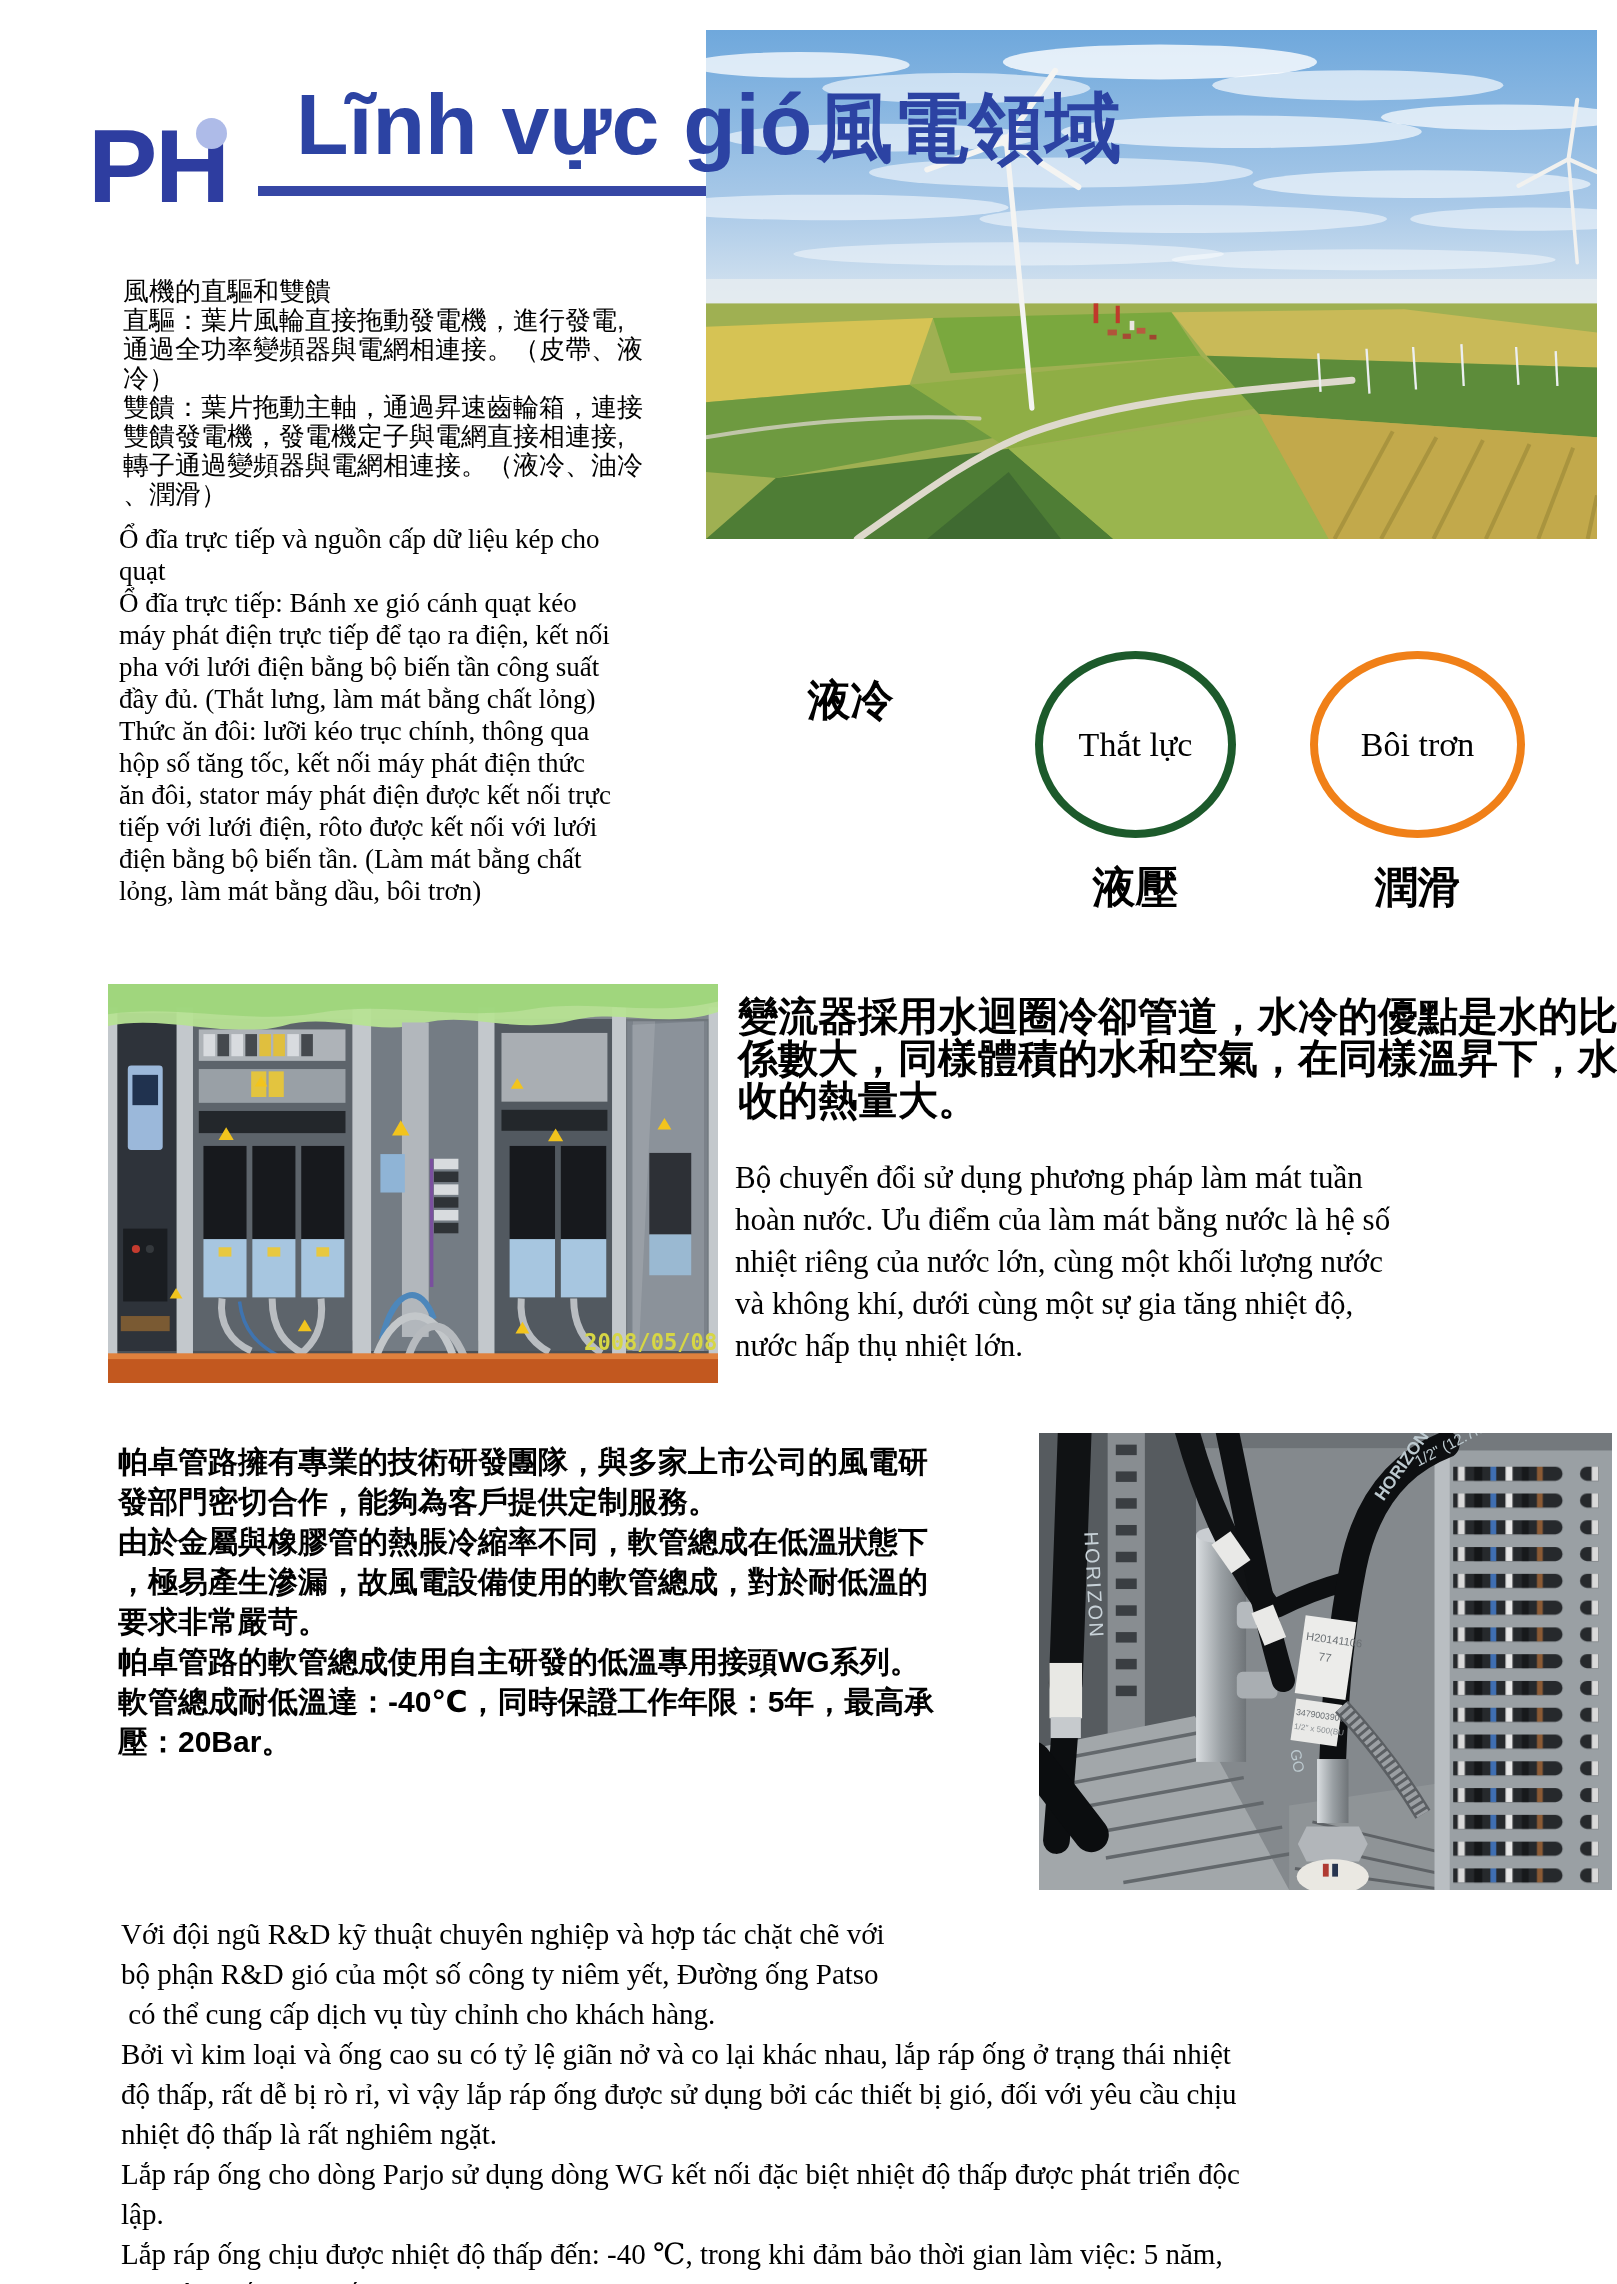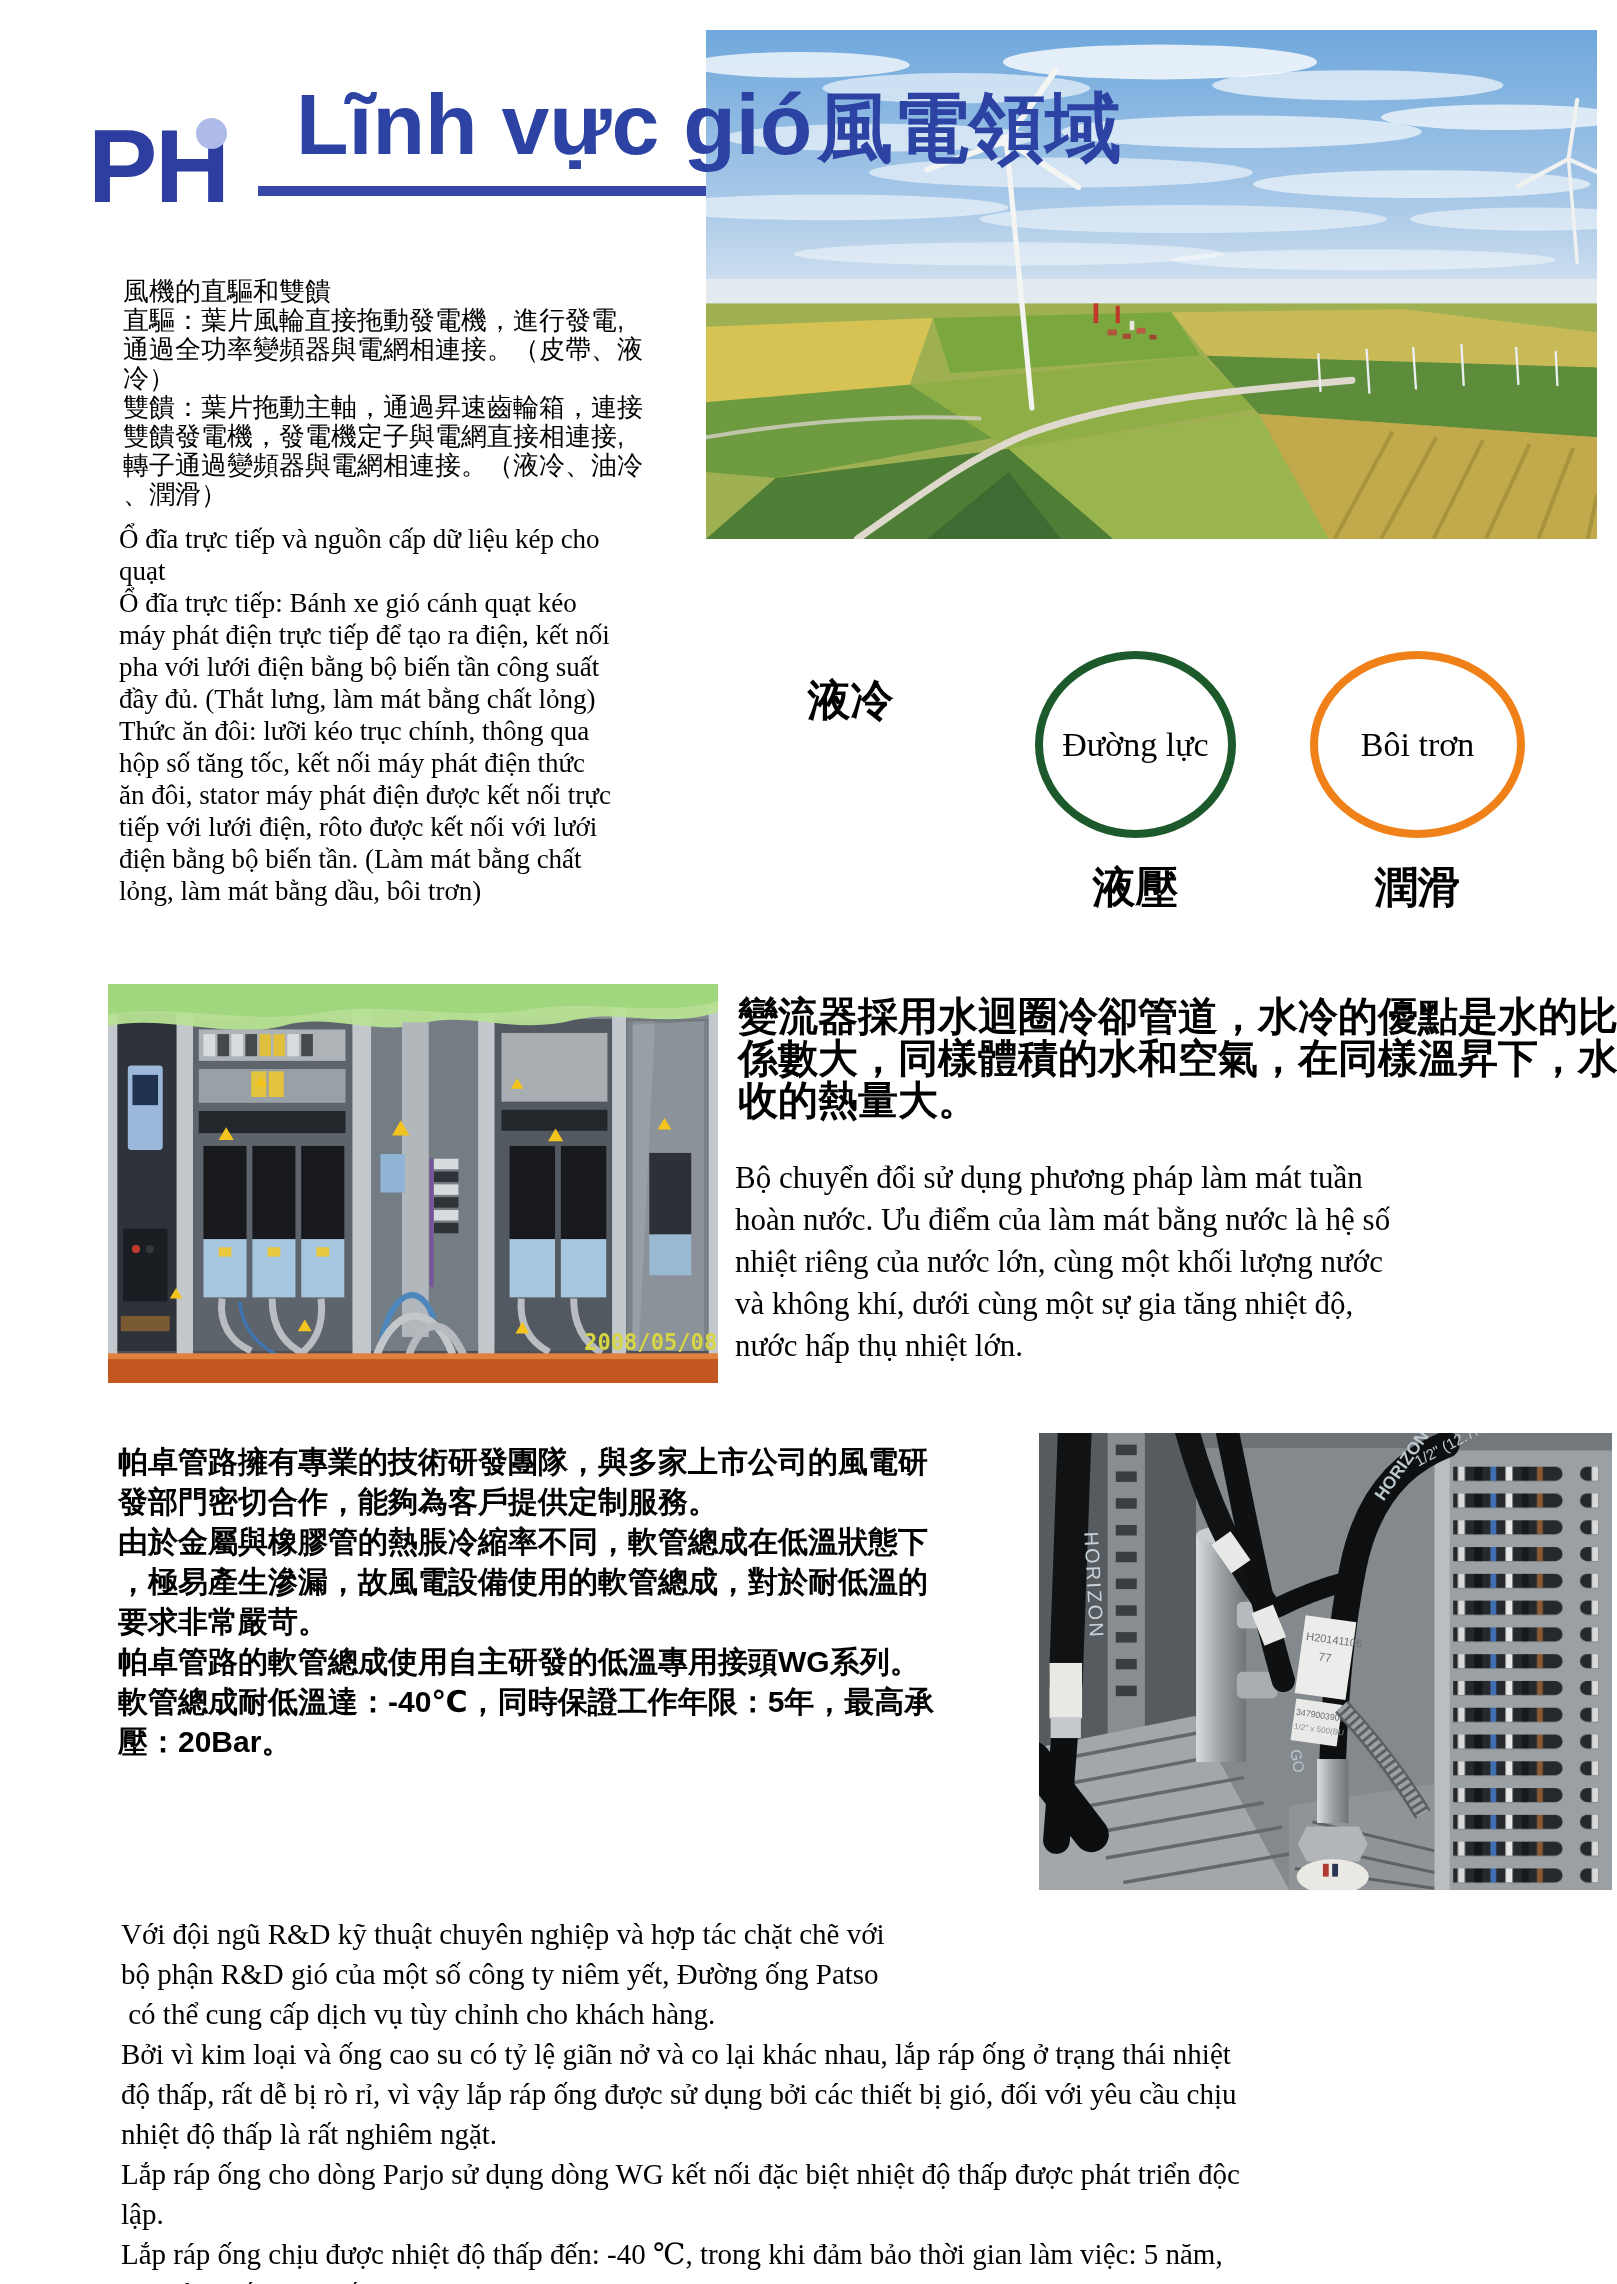--- a/index.html
+++ b/index.html
@@ -168,21 +168,21 @@
 ăn đôi, stator máy phát điện được kết nối trực
 tiếp với lưới điện, rôto được kết nối với lưới
 điện bằng bộ biến tần. (Làm mát bằng chất
 lỏng, làm mát bằng dầu, bôi trơn)</div>
 
 <div class="feature f1">
   <div class="f-zh zh">液冷</div>
 </div>
 <div class="feature f2">
   <div class="ring" style="border-color: rgb(28, 90, 43);">
-    <span class="vi">Đường lực</span>
+    <span class="vi">Thắt lực</span>
   </div>
   <div class="f-zh zh">液壓</div>
 </div>
 <div class="feature f3">
   <div class="ring" style="border-color: rgb(240, 128, 24);">
     <span class="vi">Bôi trơn</span>
   </div>
   <div class="f-zh zh">潤滑</div>
 </div>
 

